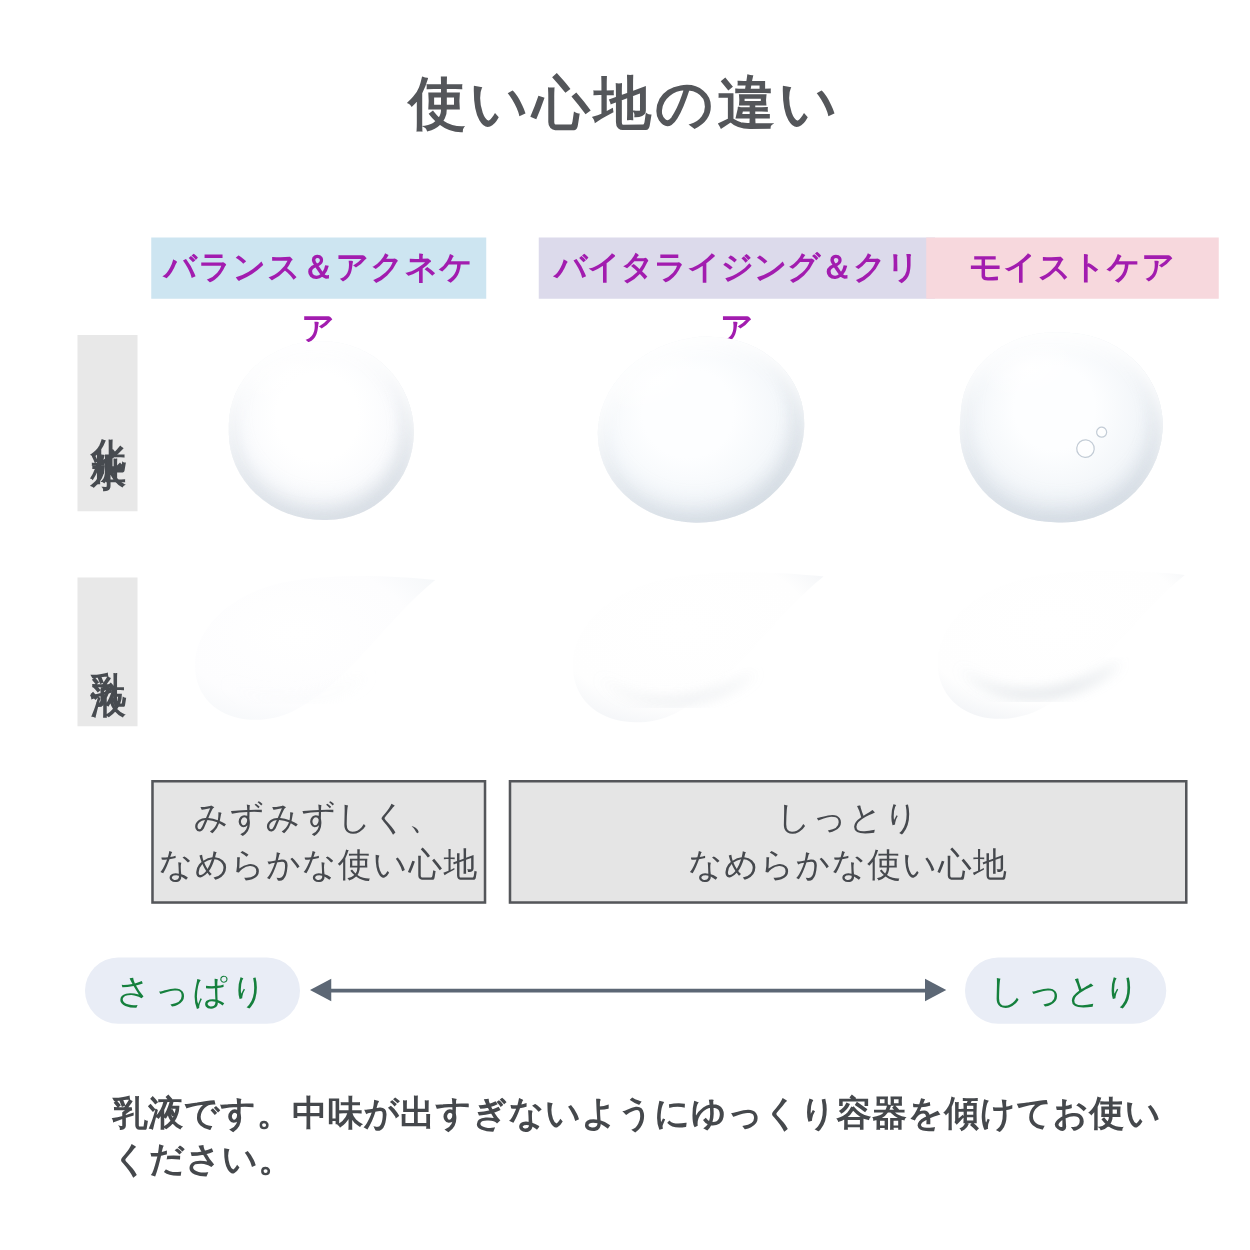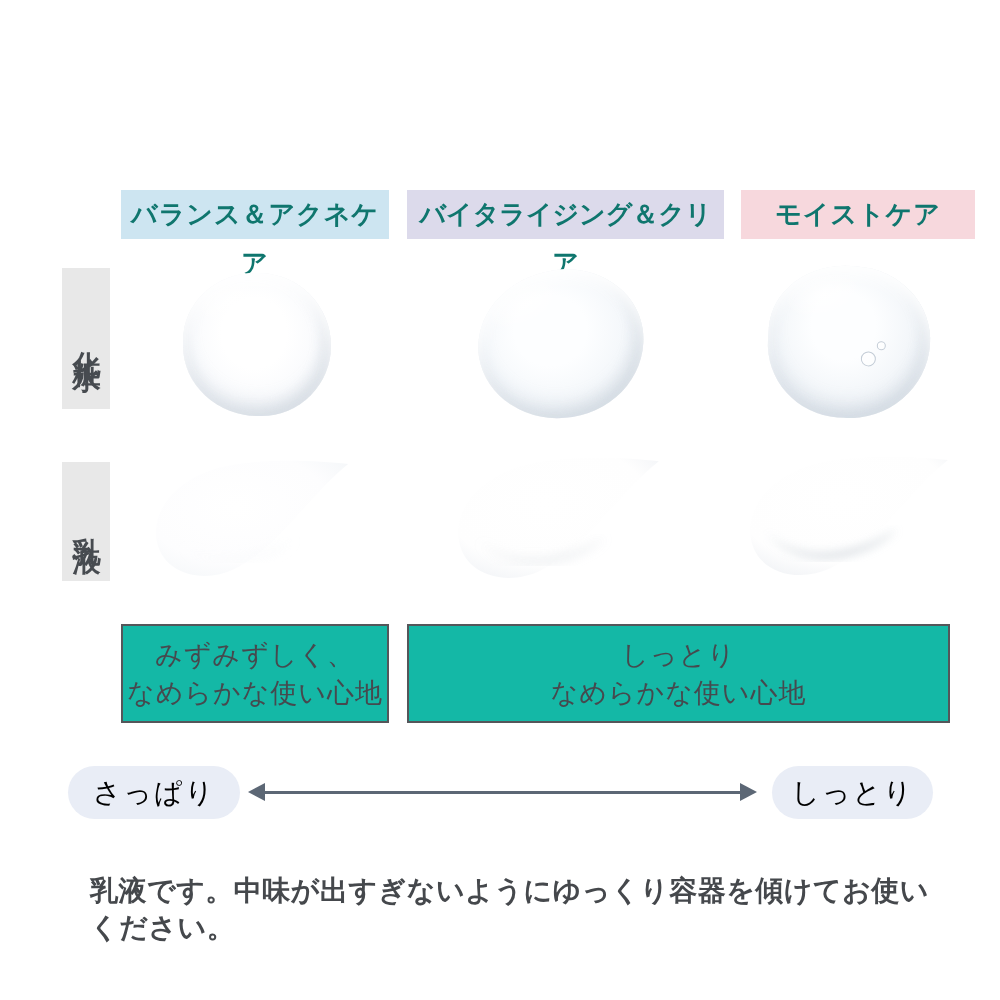--- a/index.html
+++ b/index.html
@@ -6,21 +6,21 @@
   body{font-family:"DejaVu Sans","Liberation Sans",sans-serif;}
   .canvas{position:relative;width:1000px;height:1000px;background:#ffffff;overflow:hidden;margin:0 auto;}
 
   .title{
     position:absolute;left:0;top:52px;width:1000px;
     text-align:center;font-size:46px;font-weight:700;color:#54565a;letter-spacing:3px;
   }
 
   .col-header{
     position:absolute;top:190px;height:49px;line-height:49px;
-    text-align:center;font-size:26px;font-weight:700;color:#0f766e;letter-spacing:1px;
+    text-align:center;font-size:26px;font-weight:700;color:#a21caf;letter-spacing:1px;
   }
   .ch1{left:121px;width:268px;background:#cde5f1;}
   .ch2{left:407px;width:317px;background:#dcdaeb;letter-spacing:0;}
   .ch3{left:741px;width:234px;background:#f7d8dd;}
 
   .row-label{
     position:absolute;left:62px;width:48px;background:#e8e8e8;
     display:flex;align-items:center;justify-content:center;
     writing-mode:vertical-rl;text-orientation:upright;
     font-size:28px;font-weight:700;color:#474b50;letter-spacing:7px;
@@ -56,31 +56,31 @@
 
   
   .smear{position:absolute;}
   .s1{left:150px;top:452px;width:206px;height:133px;}
   .s2{left:452px;top:448px;width:215px;height:140px;}
   .s3{left:744px;top:446px;width:212px;height:140px;}
   .smear svg{width:100%;height:100%;display:block;}
 
   .feel-box{
     position:absolute;top:624px;height:99px;box-sizing:border-box;
-    border:2px solid #54565a;background:#14b8a6;
+    border:2px solid #54565a;background:#e5e5e5;
     display:flex;flex-direction:column;align-items:center;justify-content:center;
     font-size:27px;color:#46494e;line-height:38px;font-weight:500;letter-spacing:1px;
   }
   .fb1{left:121px;width:268px;}
   .fb2{left:407px;width:543px;}
 
   .pill{
     position:absolute;top:766px;height:53px;border-radius:27px;background:#e9edf6;
     display:flex;align-items:center;justify-content:center;
-    font-size:28px;color:#000000;font-weight:500;letter-spacing:2px;
+    font-size:28px;color:#15803d;font-weight:500;letter-spacing:2px;
   }
   .pl{left:68px;width:172px;}
   .pr{left:772px;width:161px;}
 
   .arrow{position:absolute;left:248px;top:781px;width:509px;height:22px;}
   .arrow .line{position:absolute;left:12px;right:12px;top:50%;height:3px;margin-top:-1.5px;background:#5c6775;}
   .arrow .head{position:absolute;top:50%;width:0;height:0;transform:translateY(-50%);}
   .arrow .head.left{left:0;border-top:9px solid transparent;border-bottom:9px solid transparent;border-right:17px solid #5c6775;}
   .arrow .head.right{right:0;border-top:9px solid transparent;border-bottom:9px solid transparent;border-left:17px solid #5c6775;}
 
@@ -88,23 +88,24 @@
     position:absolute;left:64px;top:872px;width:886px;
     font-size:28px;line-height:37px;color:#45484c;font-weight:600;letter-spacing:0.5px;
   }
   .fn2{margin-left:26px;}
 </style>
 </head>
 <body>
 
 <div class="canvas">
 
+  <div class="title">使い心地の違い</div>
 
   <div class="col-header ch1" style="background-color: rgb(205, 229, 241);">バランス＆アクネケア</div>
-  <div class="col-header ch2" style="background-color: rgb(220, 218, 235);">バイタライジング＆クリア</div>
+  <div class="col-header ch2" style="background-color: rgb(220, 218, 235); margin-left: 24px;">バイタライジング＆クリア</div>
   <div class="col-header ch3" style="background-color: rgb(247, 216, 221);">モイストケア</div>
 
   <div class="row-label rl1" style="background-color: rgb(232, 232, 232);">化粧水</div>
   <div class="row-label rl2" style="background-color: rgb(232, 232, 232);">乳液</div>
 
   <div class="drop d1"></div>
   <div class="drop d2"></div>
   <div class="drop d3">
     <span class="bubble b1"></span>
     <span class="bubble b2"></span>

